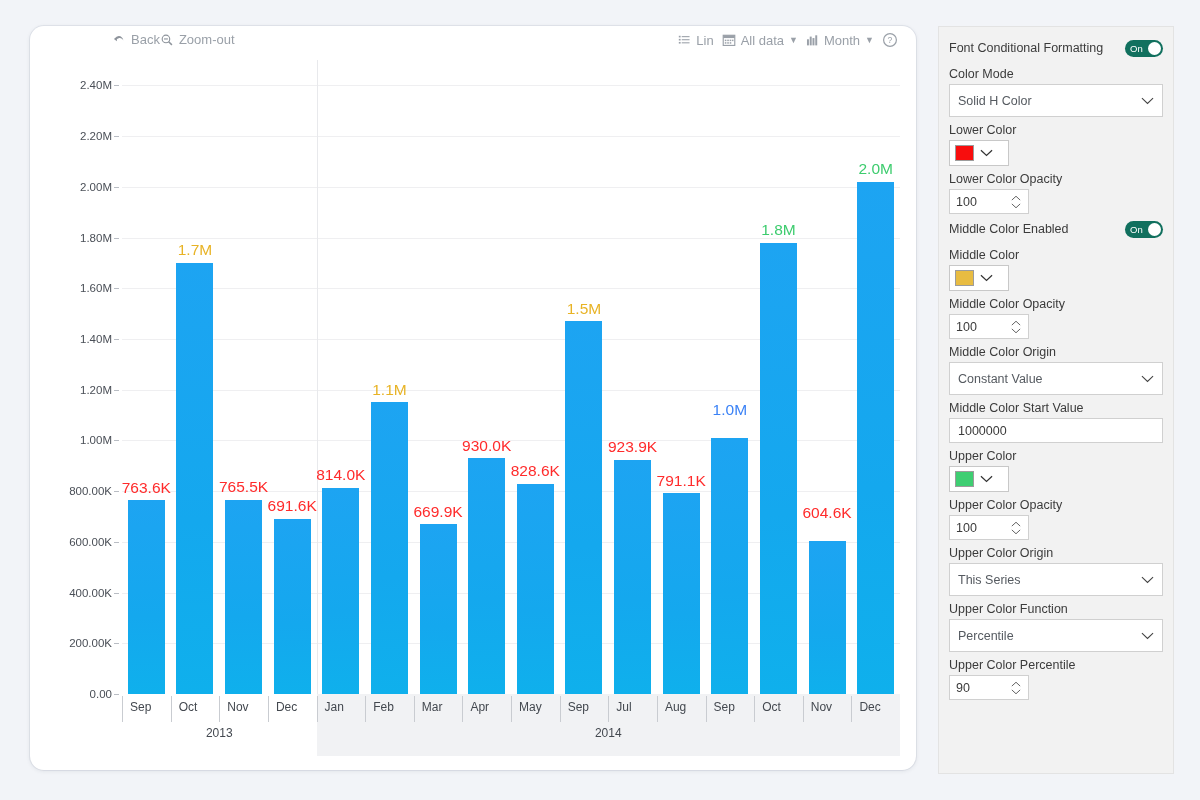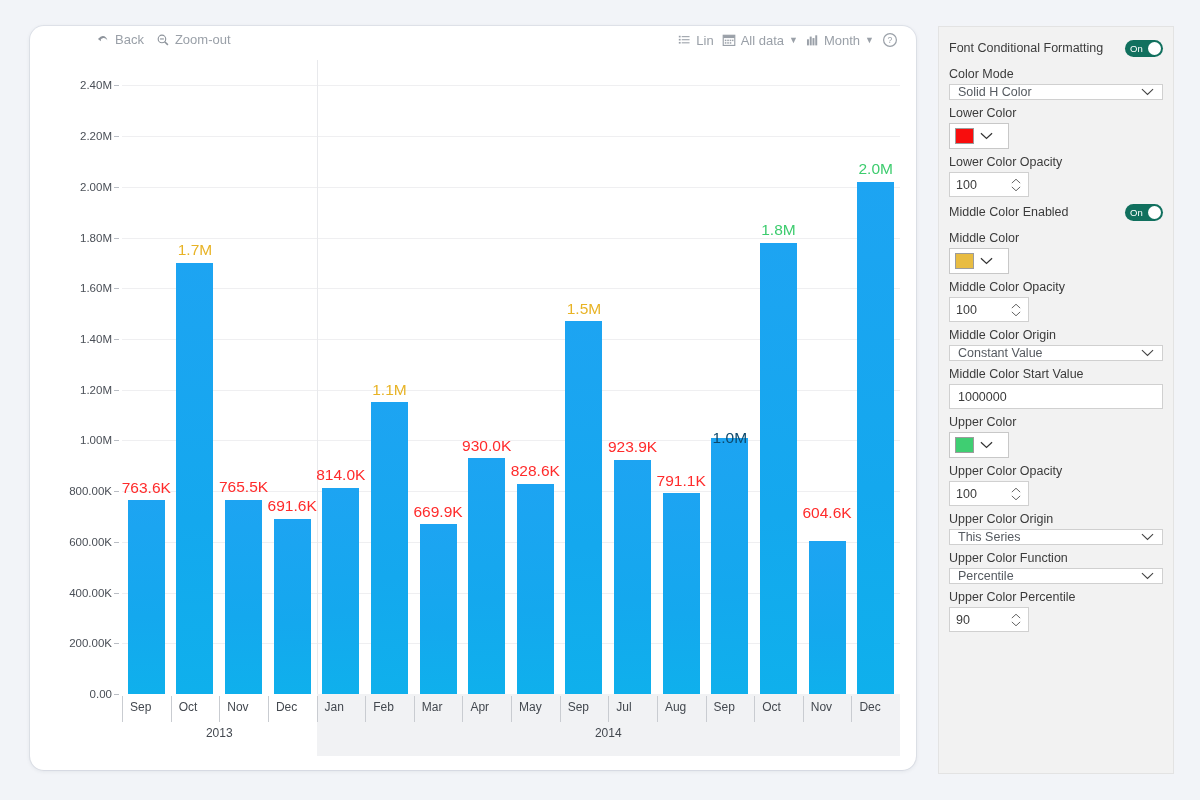--- a/index.html
+++ b/index.html
@@ -17,21 +17,21 @@
     width: 886px; height: 744px;
     background: #ffffff;
     border-radius: 14px;
     box-shadow: 0 1px 4px rgba(40,50,70,.10), 0 0 0 1px rgba(225,228,235,.9);
   }
 
   
   .toolbar {
     position: absolute; left: 0; top: 0; width: 100%; height: 34px;
   }
-  .tb-left { position: absolute; left: 66px; top: 6px; display: flex; align-items: center; gap: 12px; }
+  .tb-left { position: absolute; left: 82px; top: 6px; display: flex; align-items: center; }
   .tb-right { position: absolute; right: 18px; top: 6px; display: flex; align-items: center; gap: 8px; }
   .tb-btn {
     display: flex; align-items: center; gap: 5px;
     color: #9aa0a8; font-size: 13px; cursor: pointer; white-space: nowrap;
   }
   .tb-btn svg { display: block; }
   .caret { font-size: 9px; color: #9aa0a8; line-height: 1; }
 
   
   .plot-wrap { position: absolute; left: 0; top: 34px; width: 886px; height: 710px; }
@@ -98,21 +98,21 @@
   .toggle {
     width: 38px; height: 17px; border-radius: 9px; background: #11705e;
     position: relative; display: flex; align-items: center; cursor: pointer;
   }
   .toggle .t-txt { font-size: 9.5px; color: #ffffff; margin-left: 5px; letter-spacing: .2px; }
   .toggle .knob {
     position: absolute; right: 2px; top: 2px; width: 13px; height: 13px;
     border-radius: 50%; background: #ffffff;
   }
   .select {
-    height: 16px; background: #ffffff; border: 1px solid #d0d0d0;
+    height: 33px; background: #ffffff; border: 1px solid #d0d0d0;
     display: flex; align-items: center; padding: 0 8px;
     font-size: 12.5px; color: #555a60; position: relative; cursor: pointer;
     margin-bottom: 2px;
   }
   .select .chev { position: absolute; right: 8px; top: 50%; transform: translateY(-50%); }
   .spinner {
     width: 80px; height: 25px; background: #ffffff; border: 1px solid #d0d0d0;
     display: flex; align-items: center; padding: 0 6px;
     font-size: 12.5px; color: #3b3b3b; position: relative; cursor: text;
     margin-bottom: 2px;
@@ -287,21 +287,21 @@
             <div class="barcell">
               <div class="bar" style="height: 234.301px;"></div>
               <div class="barlabel" style="bottom: 239.301px; color: rgb(255, 43, 43);">923.9K</div>
             </div>
             <div class="barcell">
               <div class="bar" style="height: 200.623px;"></div>
               <div class="barlabel" style="bottom: 205.623px; color: rgb(255, 43, 43);">791.1K</div>
             </div>
             <div class="barcell">
               <div class="bar" style="height: 256.136px;"></div>
-              <div class="barlabel" style="bottom: 249px; color: #0c4a6e;">1.0M</div>
+              <div class="barlabel" style="bottom: 277px; color: #3b82f6;">1.0M</div>
             </div>
             <div class="barcell">
               <div class="bar" style="height: 451.408px;"></div>
               <div class="barlabel" style="bottom: 456.408px; color: rgb(61, 204, 110);">1.8M</div>
             </div>
             <div class="barcell">
               <div class="bar" style="height: 153.327px;"></div>
               <div class="barlabel" style="bottom: 174px; color: rgb(255, 43, 43);">604.6K</div>
             </div>
             <div class="barcell">

